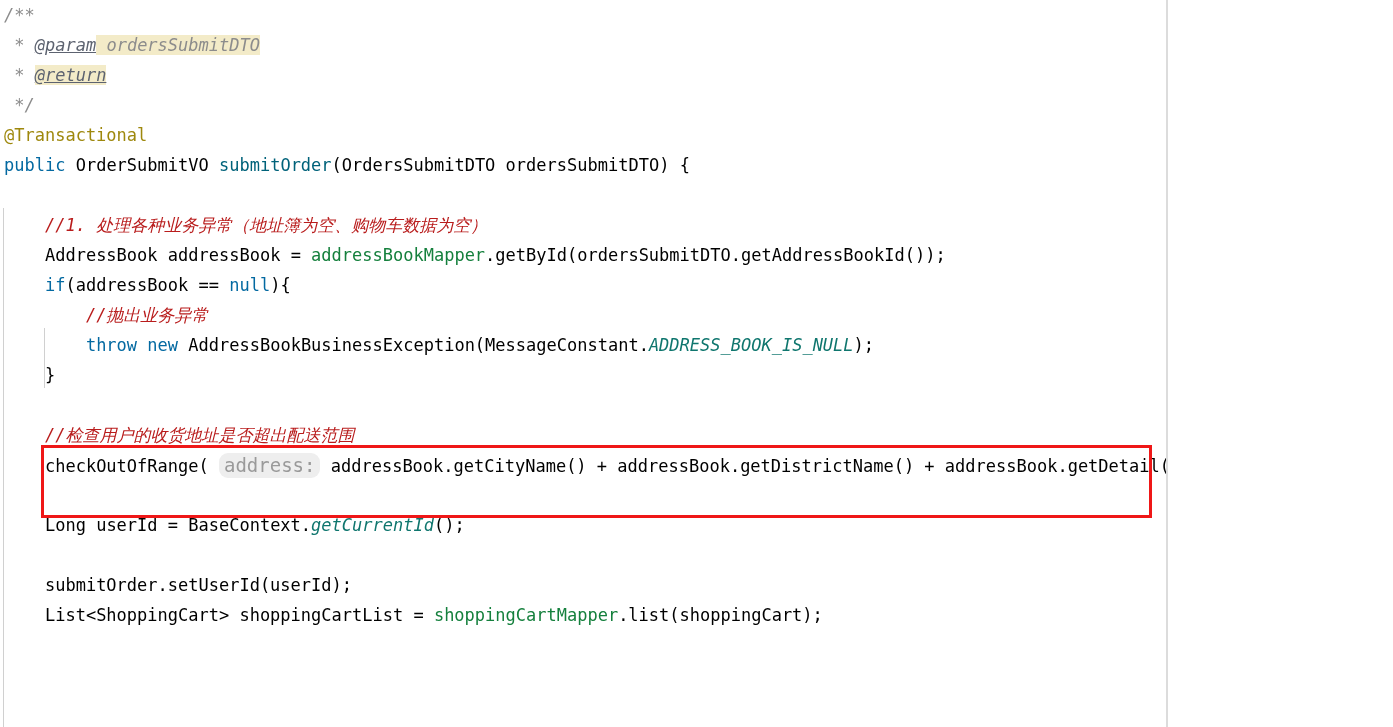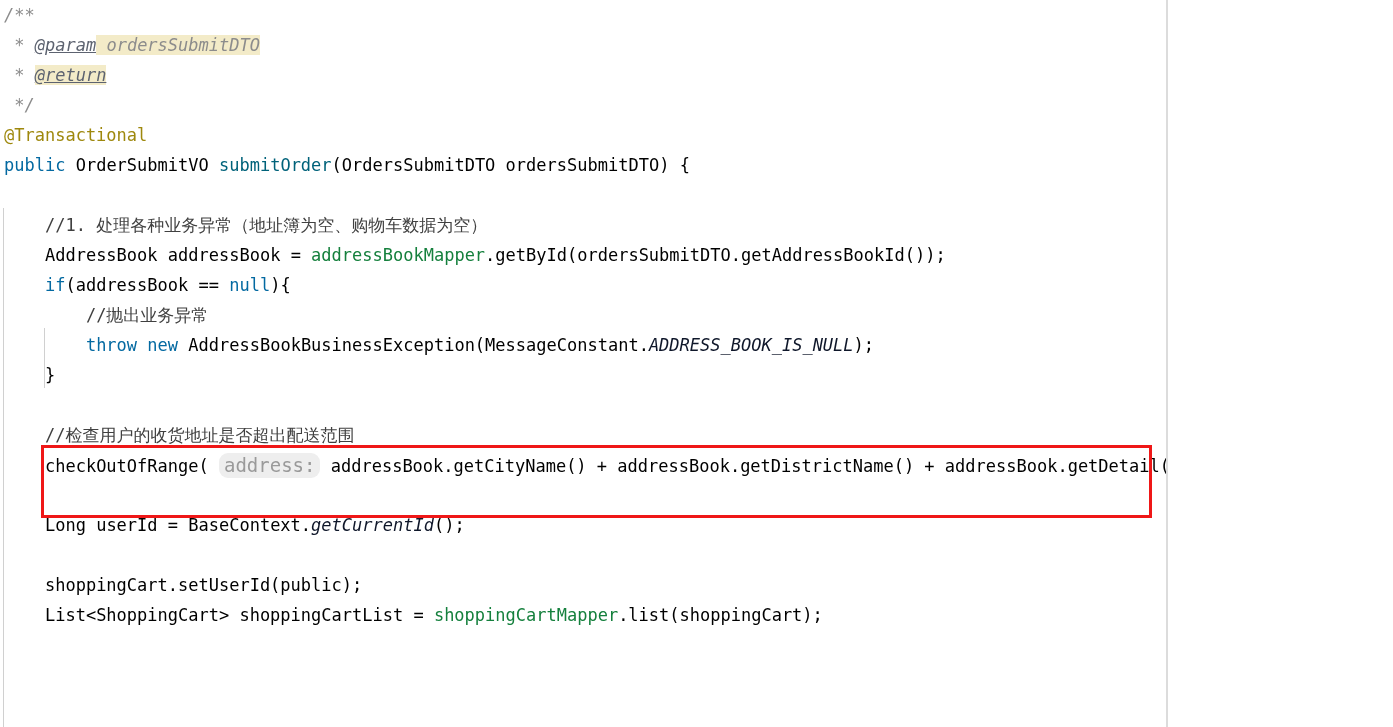--- a/index.html
+++ b/index.html
@@ -77,23 +77,23 @@
     left: 44px;
     top: 328px;
     height: 60px;
   }
 
   
   .kw        { color: #0369a1; }              
   .type      { color: #000000; }
   .method    { color: #00627a; }              
   .field     { color: #15803d; }              
-  .static-f  { color: #0f172a; font-style: italic; }  
+  .static-f  { color: #0f766e; font-style: italic; }  
   .anno      { color: #9e880d; }              
-  .cmt       { color: #404040; }  
+  .cmt       { color: #b91c1c; font-style: italic; }  
   .doc       { color: #8c8c8c; font-style: italic; }  
   .doc-tag   { color: #5d6370; font-style: italic; text-decoration: underline; }
   .doc-hl    { background: #f3ebc8; }         
   .plain     { color: #000000; }
 
   
   .inlay {
     background: #eeeeee;
     color: #9a9a9a;
     border-radius: 9px;
@@ -158,21 +158,21 @@
     <div class="line"><span class="plain">    </span><span class="plain">checkOutOfRange(</span><span class="plain"> </span><span class="inlay">address:</span><span class="plain"> </span><span class="plain">addressBook.getCityName() + addressBook.getDistrictName() + addressBook.getDetail());</span></div>
 
     <div class="line"></div>
 
 
     <div class="line"><span class="plain">    </span><span class="type">Long</span><span class="plain"> userId = BaseContext.</span><span class="static-f">getCurrentId</span><span class="plain">();</span></div>
 
     <div class="line"></div>
 
 
-    <div class="line"><span class="plain">    </span><span class="plain">shoppingCart.setUserId(public);</span></div>
+    <div class="line"><span class="plain">    </span><span class="plain">submitOrder.setUserId(userId);</span></div>
 
     <div class="line"><span class="plain">    </span><span class="plain">List&lt;ShoppingCart&gt; shoppingCartList = </span><span class="field">shoppingCartMapper</span><span class="plain">.list(shoppingCart);</span></div>
 
     <div id="highlight-box"></div>
 
   </div>
 
   <div id="pane-divider"></div>
   <div id="right-pane"></div>
 

